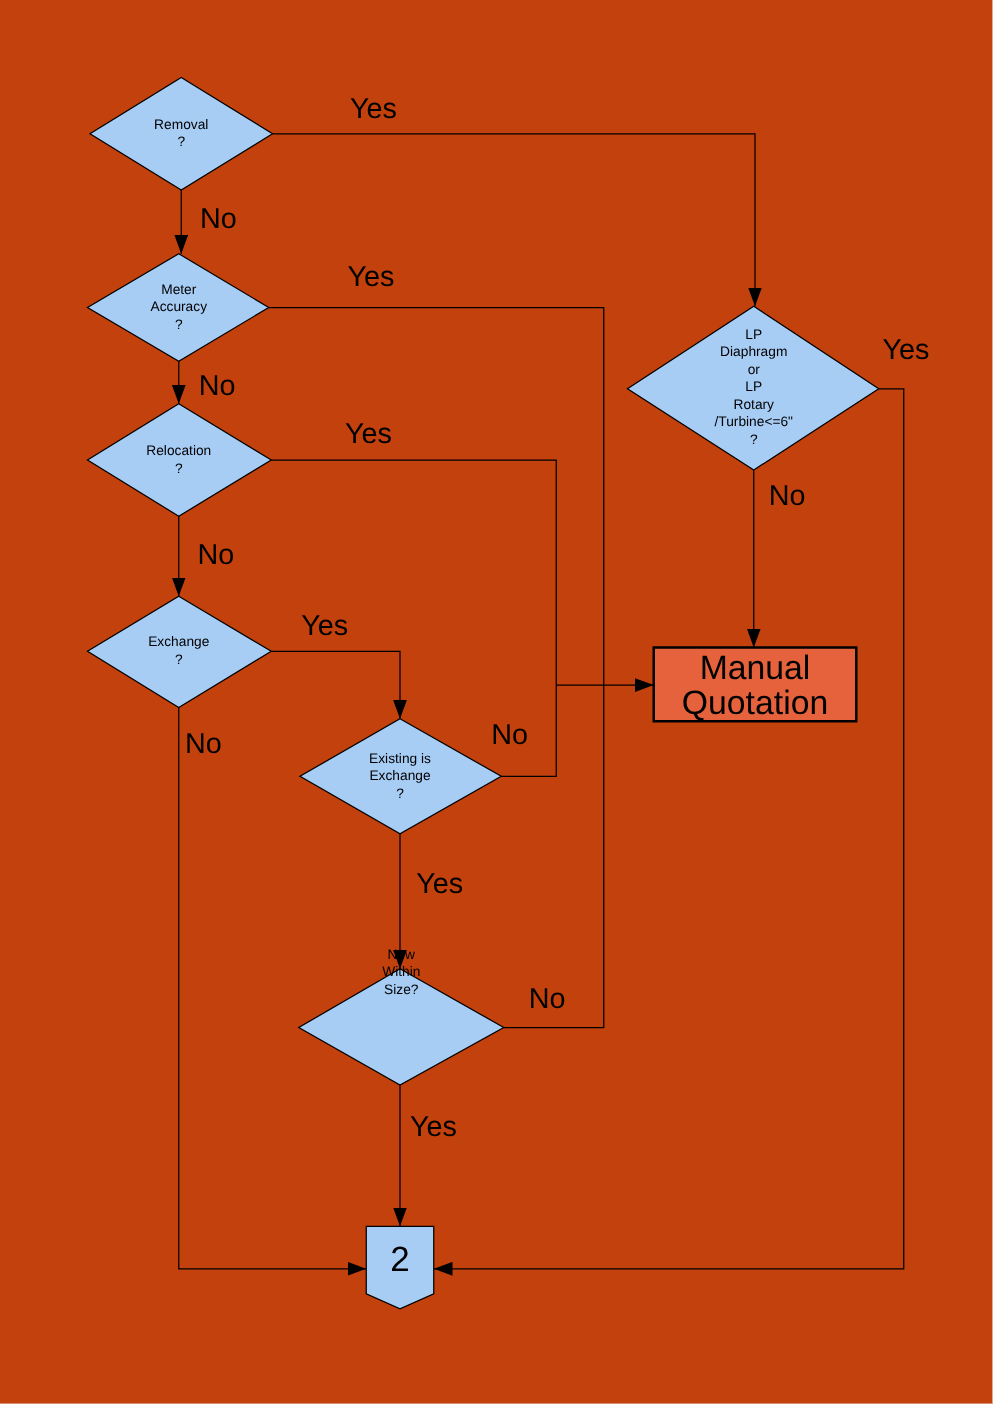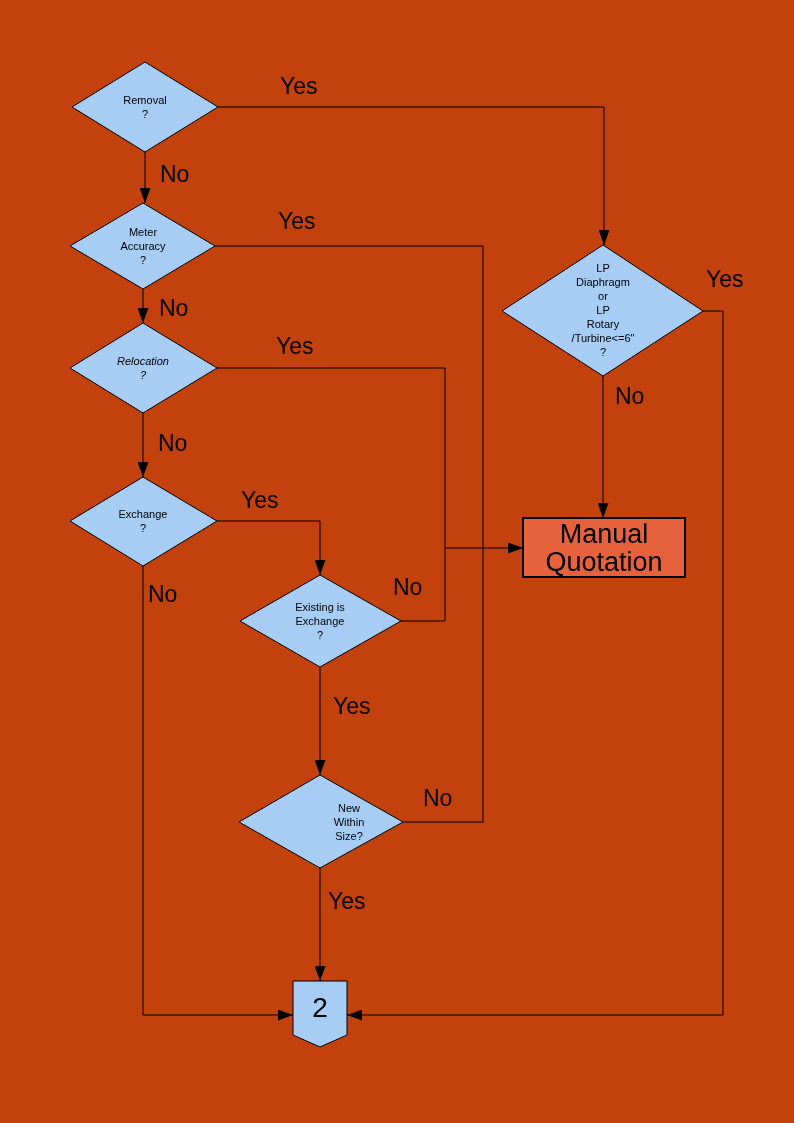--- a/index.html
+++ b/index.html
@@ -75,28 +75,28 @@
     <polygon class="shape" points="603,245 703,311 603,376 502,311" fill="#A7CDF5"></polygon>
     <rect class="shape-process" x="523" y="518" width="162" height="59" fill="#E6623C"></rect>
     <polygon class="shape" points="293,981 347,981 347,1035 320,1047 293,1035" fill="#A7CDF5"></polygon>
   </svg>
 
   <div class="node-label" style="left:145px; top:107px;">Removal
 ?</div>
   <div class="node-label" style="left:143px; top:246px;">Meter
 Accuracy
 ?</div>
-  <div class="node-label" style="left:143px; top:368px;font-style:italic;">Relocation
+  <div class="node-label" style="left:143px; top:368px;">Relocation
 ?</div>
   <div class="node-label" style="left:143px; top:521px;">Exchange
 ?</div>
   <div class="node-label" style="left:320px; top:621px;">Existing is
 Exchange
 ?</div>
-  <div class="node-label" style="left:321px; top:822px;margin-left:28px;">New
+  <div class="node-label" style="left:321px; top:778px;">New
 Within
 Size?</div>
   <div class="node-label" style="left:603px; top:310px;">LP
 Diaphragm
 or
 LP
 Rotary
 /Turbine&lt;=6"
 ?</div>
   <div class="node-label process-label" style="left:604px; top:548px;">Manual

